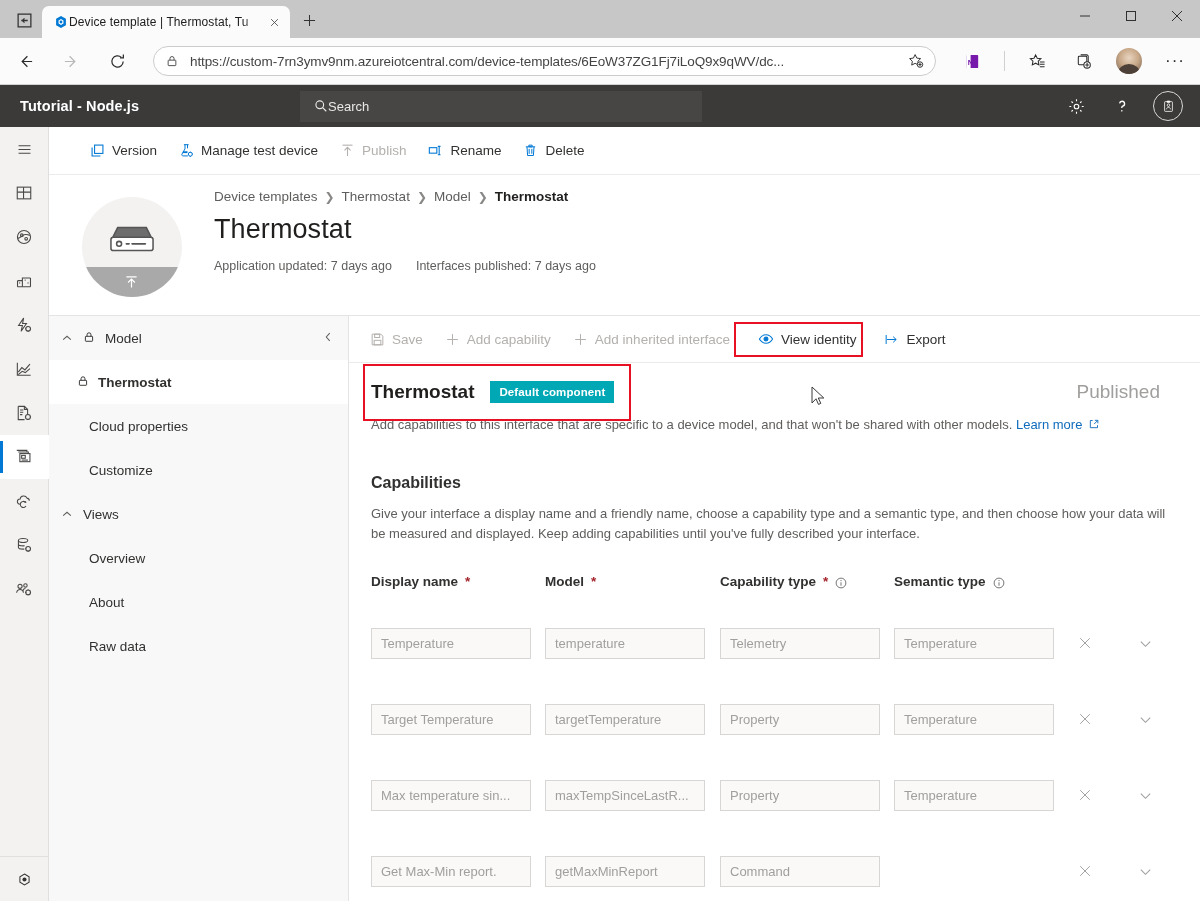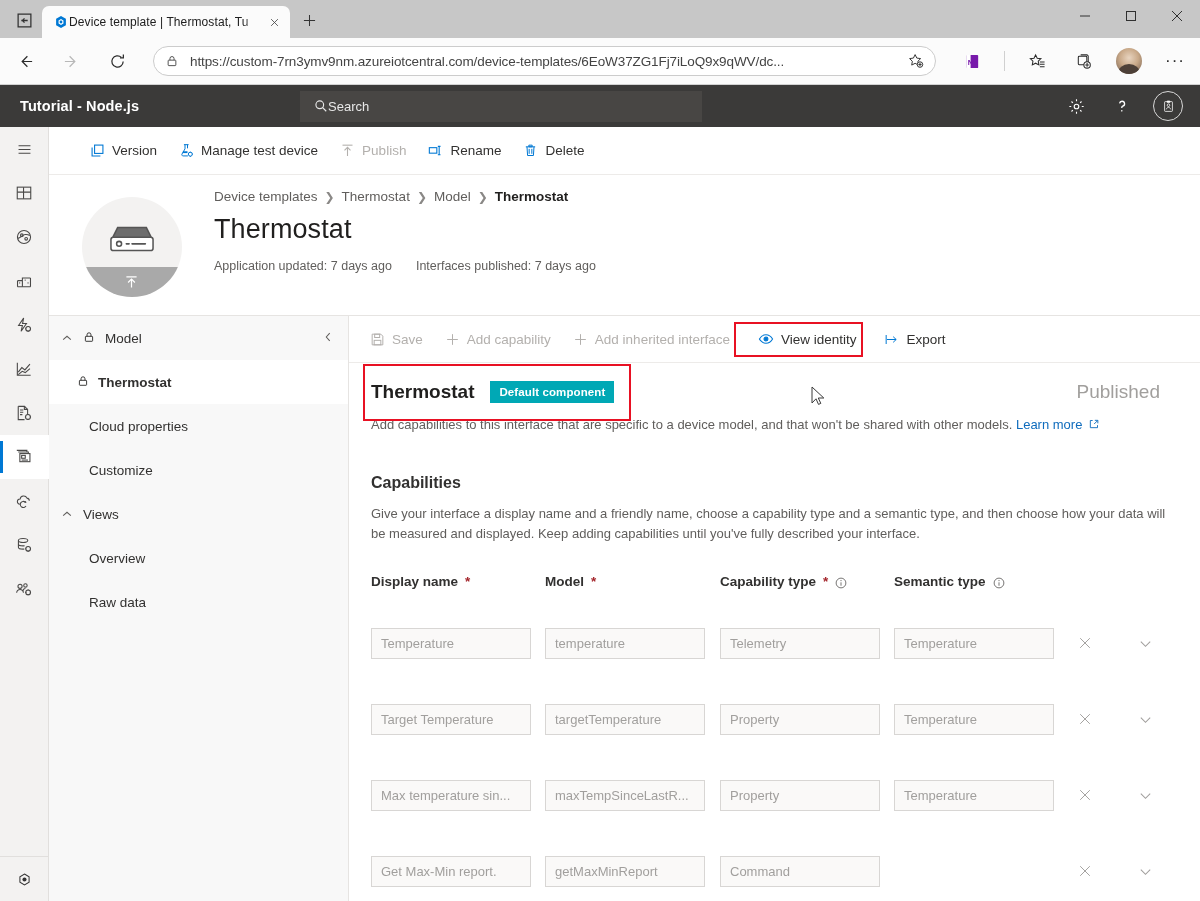--- a/index.html
+++ b/index.html
@@ -623,20 +623,23 @@
               <svg viewBox="0 0 14 14" width="12" height="12" fill="none" stroke="currentColor" stroke-width="1.2">
                   <path d="M2.5 9l4.5-4 4.5 4"></path>
                 </svg>
             </span>
             <span>Views</span>
           </div>
           <div class="subnav-item">
             <span>Overview</span>
           </div>
           <div class="subnav-item">
+            <span>About</span>
+          </div>
+          <div class="subnav-item">
             <span>Raw data</span>
           </div>
         </div>
 
         <div class="content">
 
           <div class="content-cmd">
             <div class="cmd disabled">
               <span class="ci">
                 <svg viewBox="0 0 18 18" width="15" height="15" fill="none" stroke="currentColor" stroke-width="1.2">

